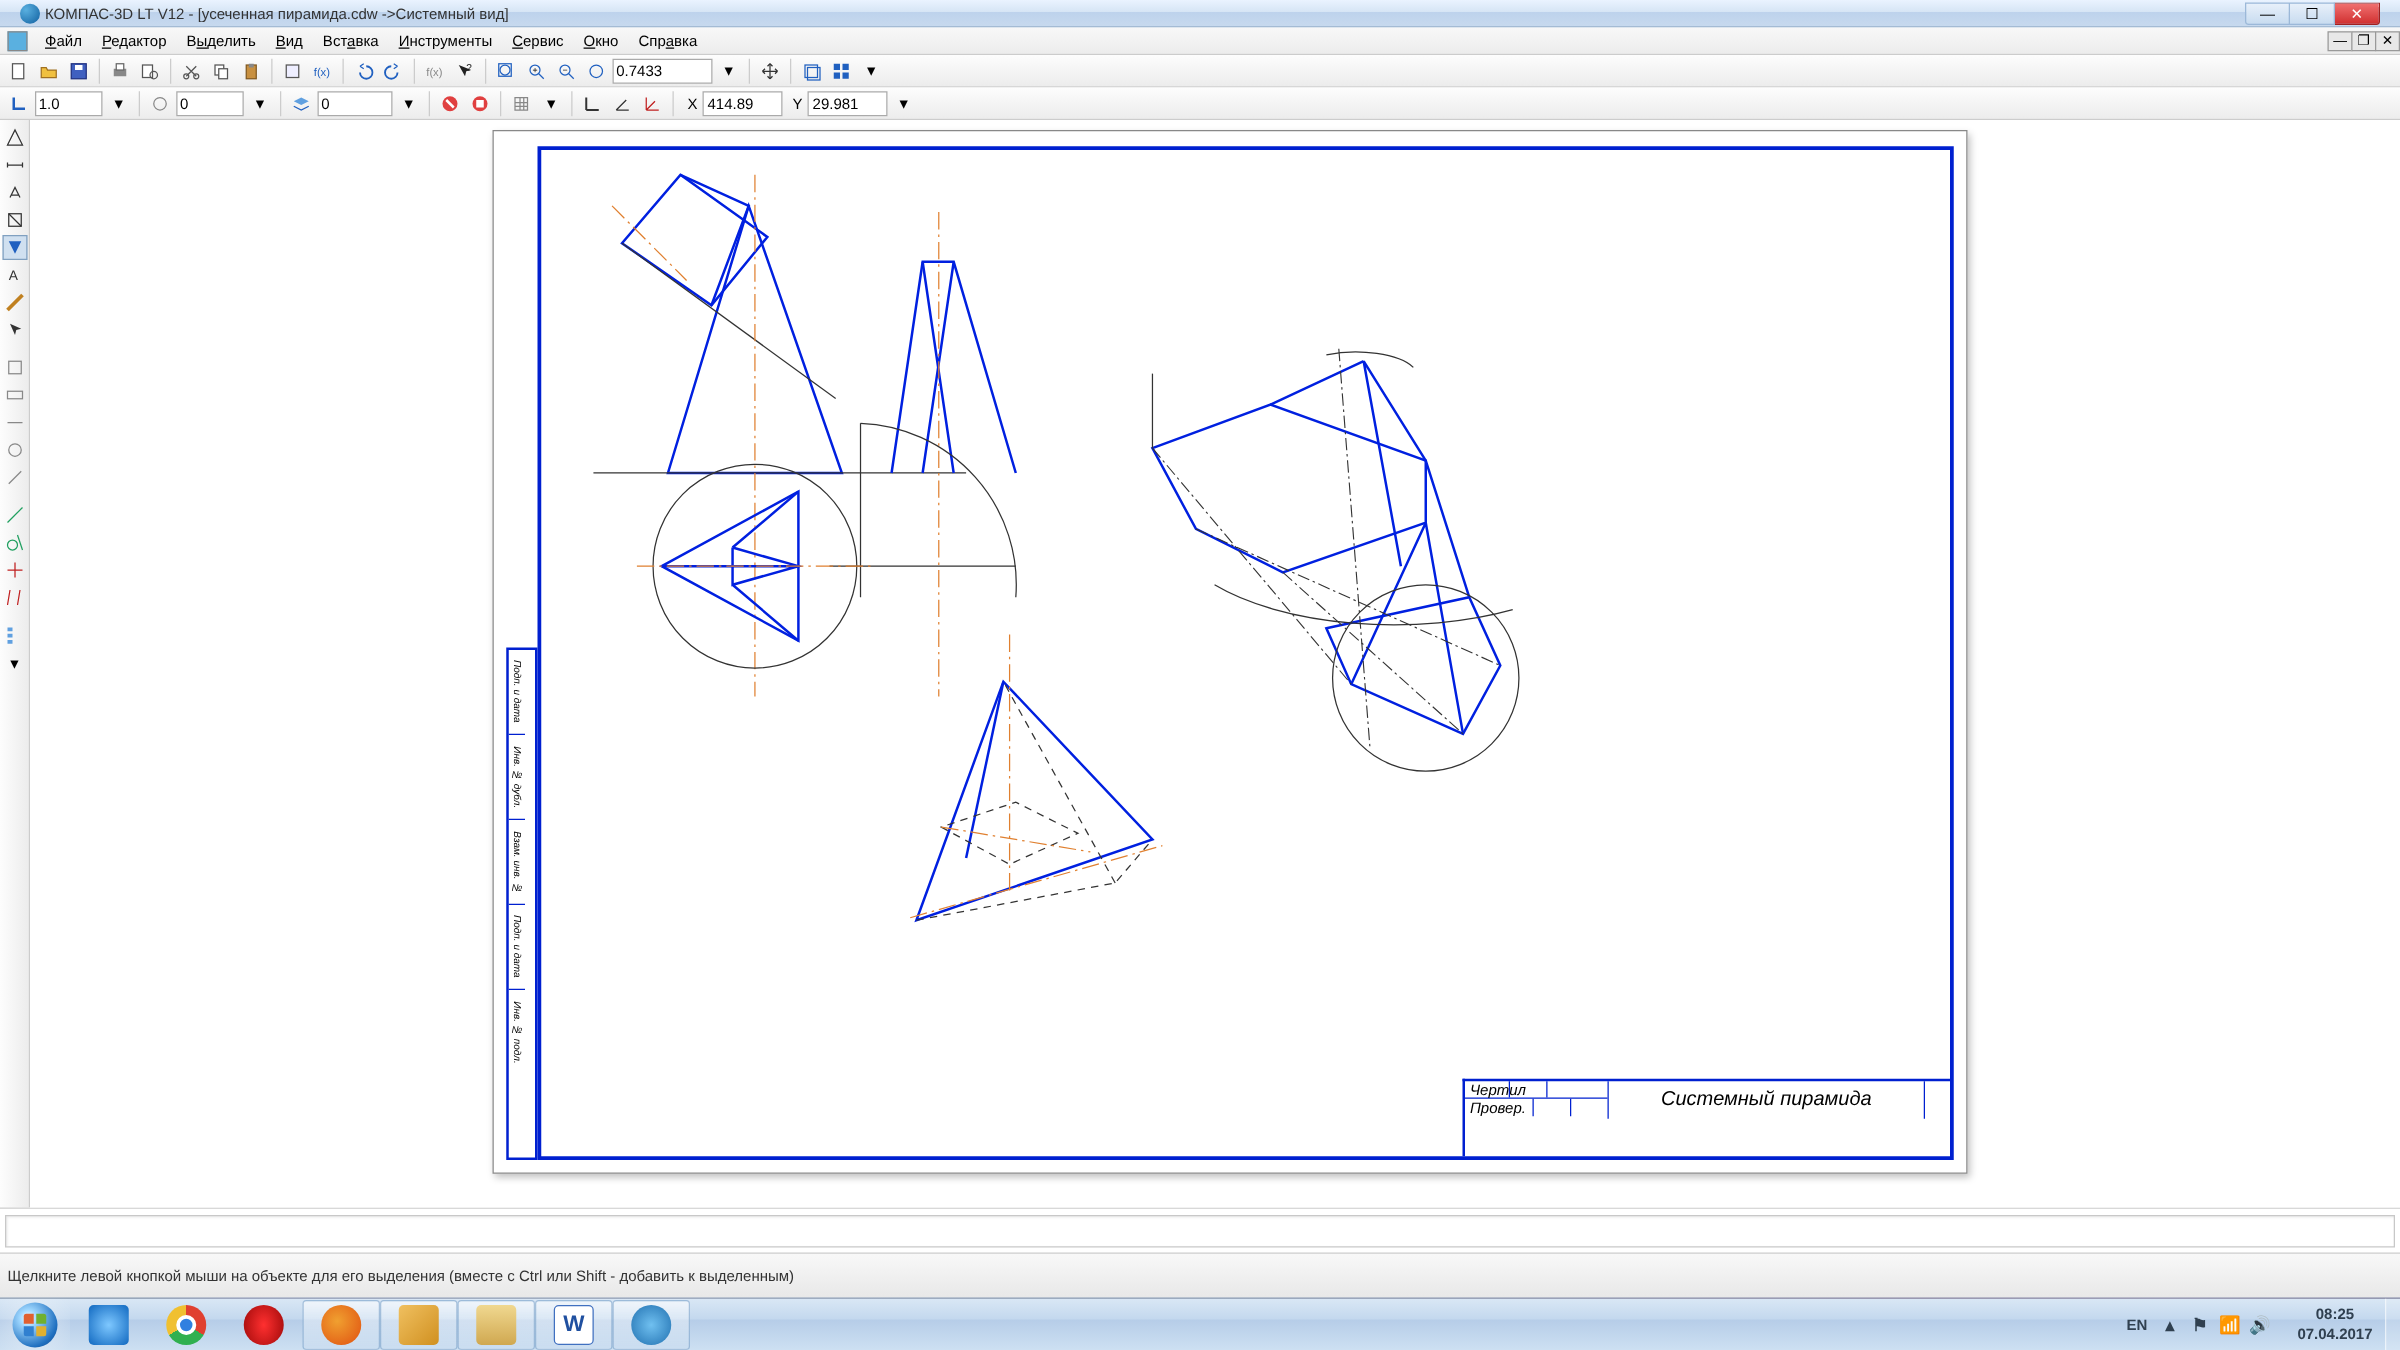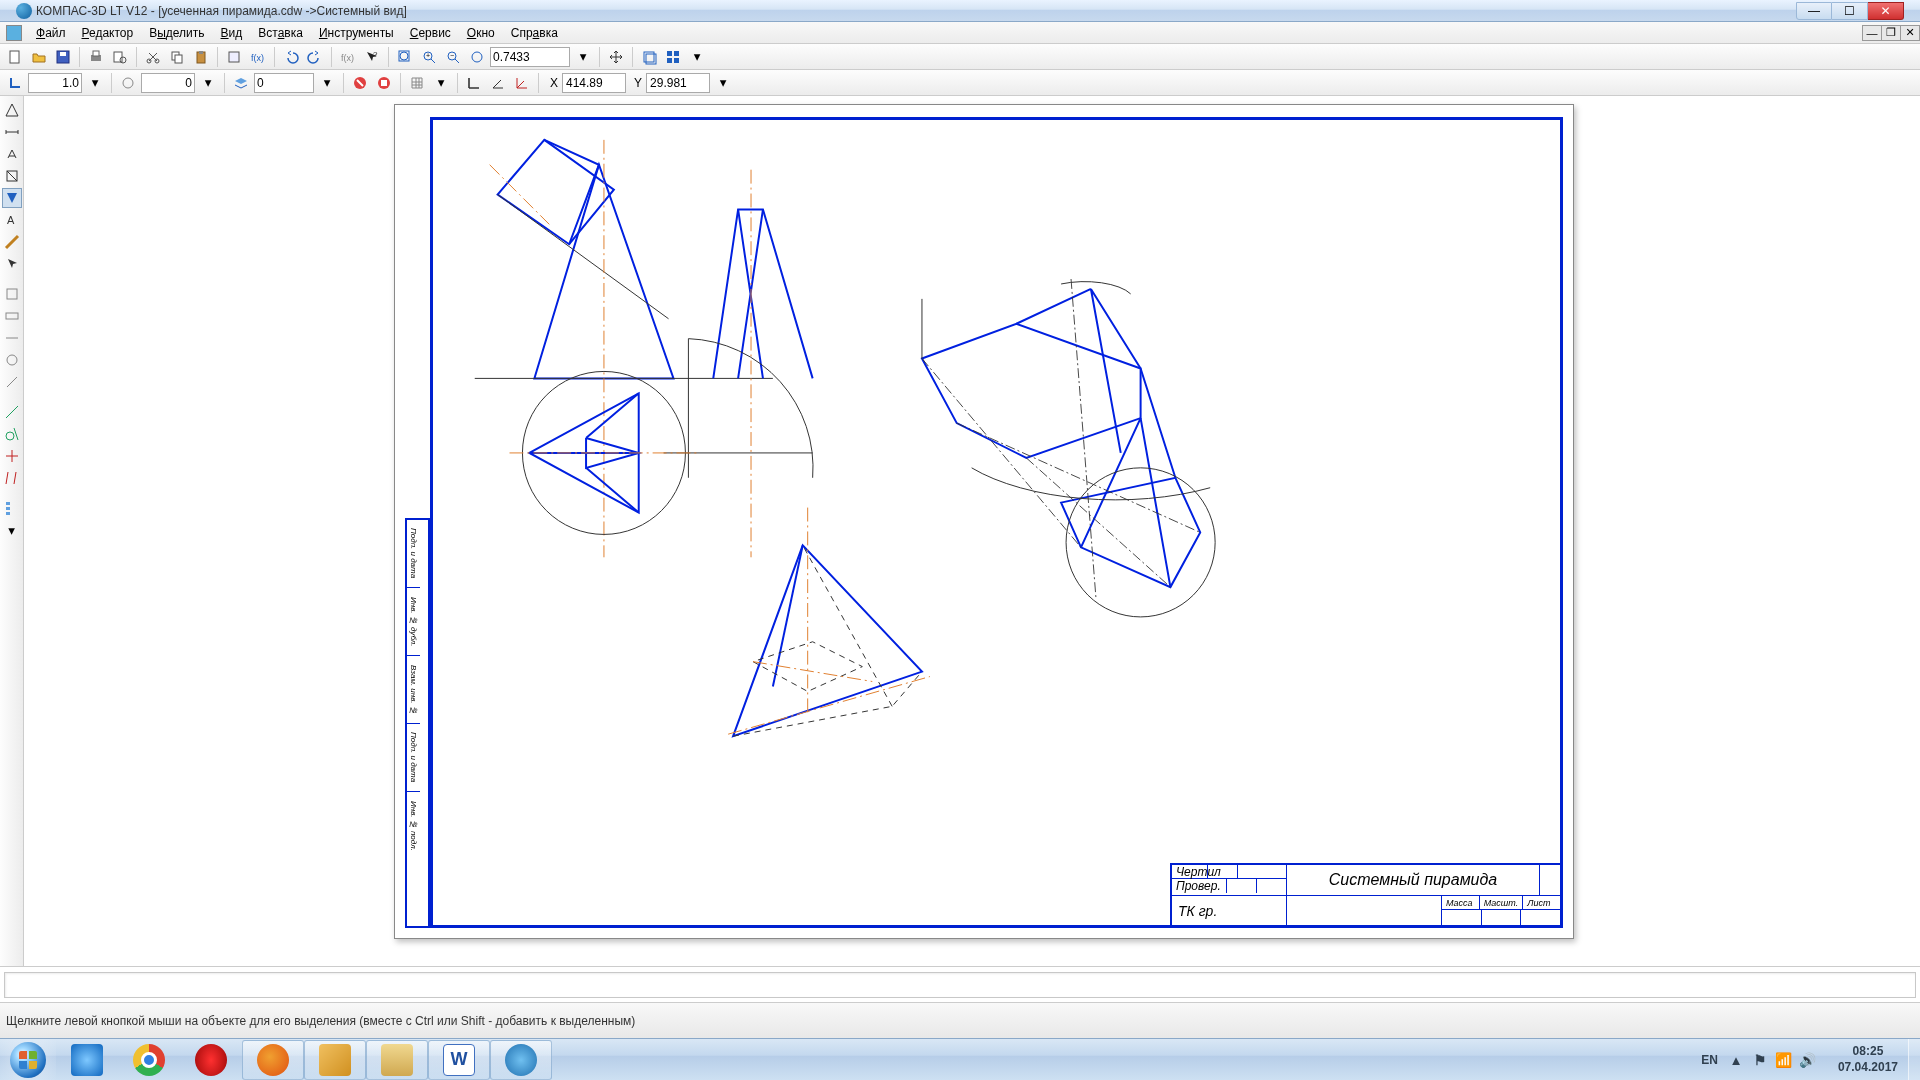--- a/index.html
+++ b/index.html
@@ -30,21 +30,21 @@
 .mdi-ctrl button { width: 20px; height: 16px; font-size: 11px; border: 1px solid #999; background: #e8e8e8; margin-left: -1px; cursor: pointer; }
 
 
 .toolbar { height: 26px; background: linear-gradient(180deg,#fdfdfd,#ececec); border-bottom: 1px solid #ccc; display: flex; align-items: center; padding: 0 4px; gap: 2px; font-size: 12px; }
 .tbtn { width: 22px; height: 22px; border: 1px solid transparent; background: none; cursor: pointer; display: flex; align-items: center; justify-content: center; }
 .tbtn svg { width: 16px; height: 16px; }
 .tsep { width: 1px; height: 20px; background: #ccc; margin: 0 3px; }
 .tcombo { height: 20px; border: 1px solid #aaa; background: #fff; padding: 0 2px; font-size: 12px; }
 .tcombo.w60 { width: 60px; }
 .tcombo.w80 { width: 80px; }
-.tcombo.w50 { width: 54px; text-align: right; }
+.tcombo.w50 { width: 54px; }
 .coord-box { width: 64px; height: 20px; border: 1px solid #aaa; background: #fff; padding: 0 3px; font-size: 12px; display: flex; align-items: center; }
 .coord-label { font-size: 12px; margin: 0 2px 0 6px; }
 
 
 .workspace { flex: 1; display: flex; min-height: 0; }
 .left-toolbar { width: 24px; background: linear-gradient(90deg,#fdfdfd,#ececec); border-right: 1px solid #ccc; display: flex; flex-direction: column; align-items: center; padding-top: 4px; gap: 2px; }
 .left-toolbar .tbtn { width: 20px; height: 20px; }
 
 .canvas-wrap { flex: 1; background: #fff; position: relative; overflow: hidden; }
 .canvas-page { position: absolute; left: 370px; top: 8px; width: 1180px; height: 835px; background: #fff; box-shadow: 2px 3px 6px rgba(0,0,0,0.25); border: 1px solid #888; }
@@ -529,36 +529,20 @@
                   </div>
                 <div class="tb-row" style="border-bottom:none">
                     <div class="tb-cell" style="width:55px">Провер.</div>
                     <div class="tb-cell" style="width:30px"></div>
                     <div class="tb-cell" style="flex:1;border-right:none"></div>
                   </div>
               </div>
               <div style="flex:1;border-right:1px solid #0020d0;display:flex;align-items:center;justify-content:center;font-size:16px;">Системный пирамида</div>
               <div style="width:20px;"></div>
             </div>
-            <div style="display:flex;height:30px;border-top:1px solid #0020d0">
-              <div style="width:115px;border-right:1px solid #0020d0;display:flex;align-items:center;padding:0 6px;font-size:14px">ТК гр.</div>
-              <div style="width:155px;border-right:1px solid #0020d0"></div>
-              <div style="flex:1;display:flex;flex-direction:column">
-                <div style="display:flex;height:14px;border-bottom:1px solid #0020d0;font-size:9px">
-                  <div class="tb-cell" style="flex:1">Масса</div>
-                  <div class="tb-cell" style="flex:1">Масшт.</div>
-                  <div class="tb-cell" style="flex:1;border-right:none">Лист</div>
-                </div>
-                <div style="display:flex;flex:1">
-                  <div class="tb-cell" style="flex:1"></div>
-                  <div class="tb-cell" style="flex:1"></div>
-                  <div class="tb-cell" style="flex:1;border-right:none"></div>
-                </div>
-              </div>
-            </div>
           </div>
         </div>
       </div>
     </div>
   </div>
 
   <div class="cmd-panel">
     <div class="cmd-input"></div>
   </div>
 

